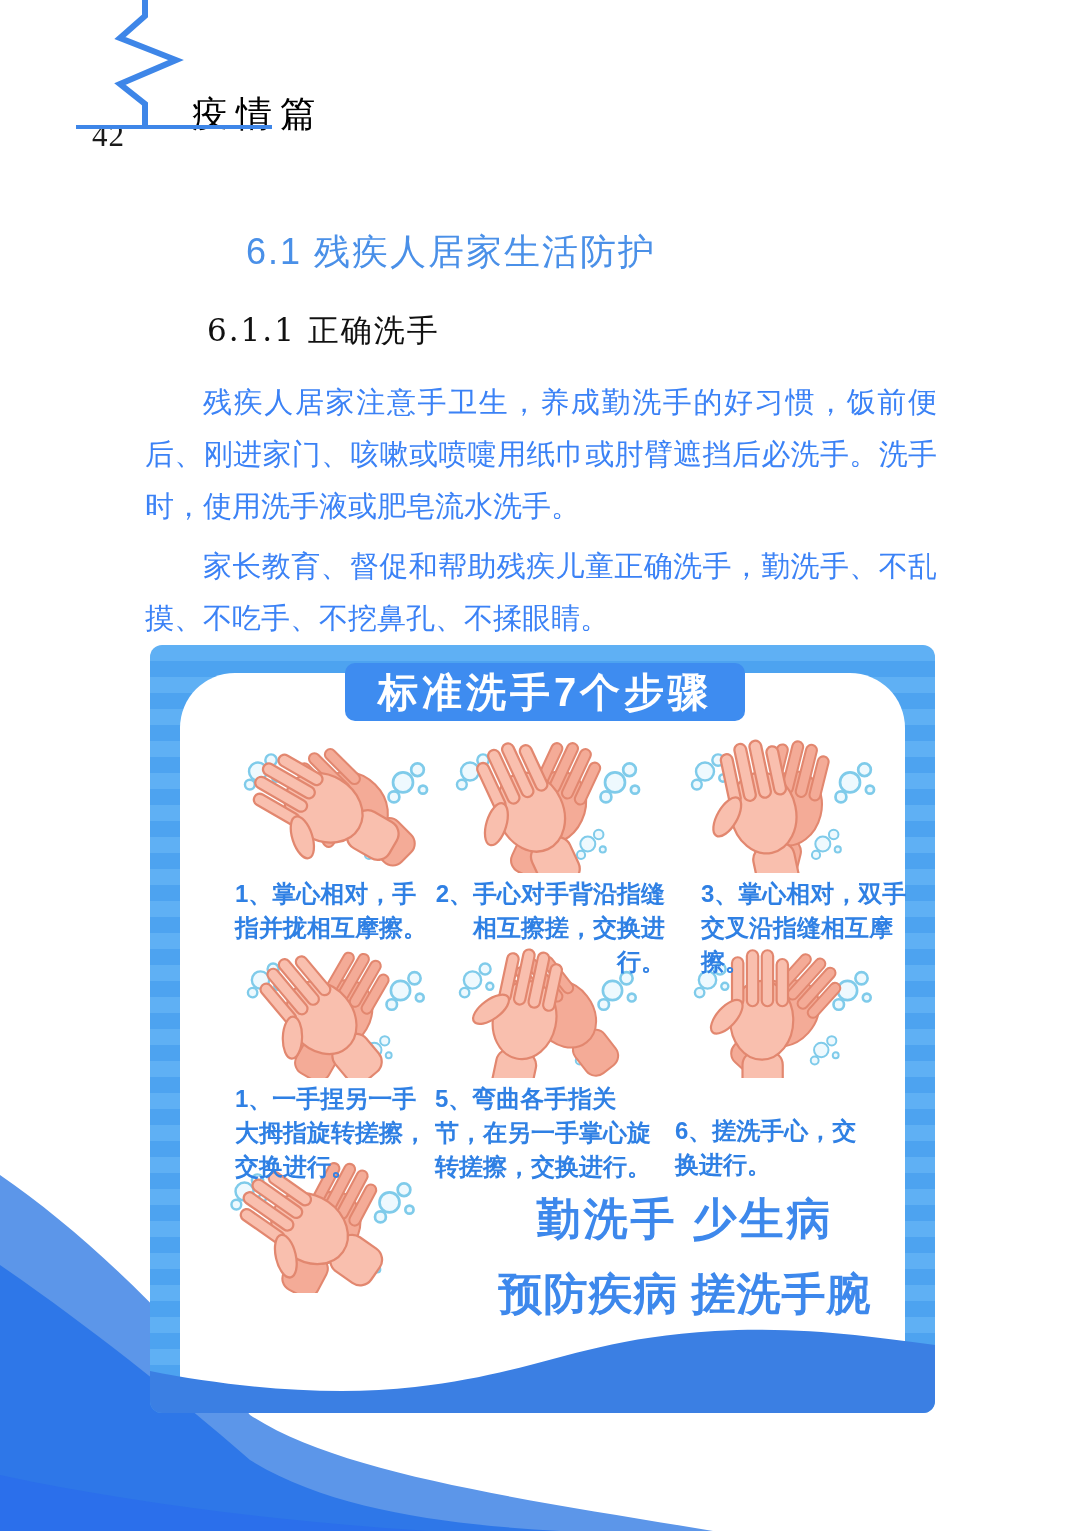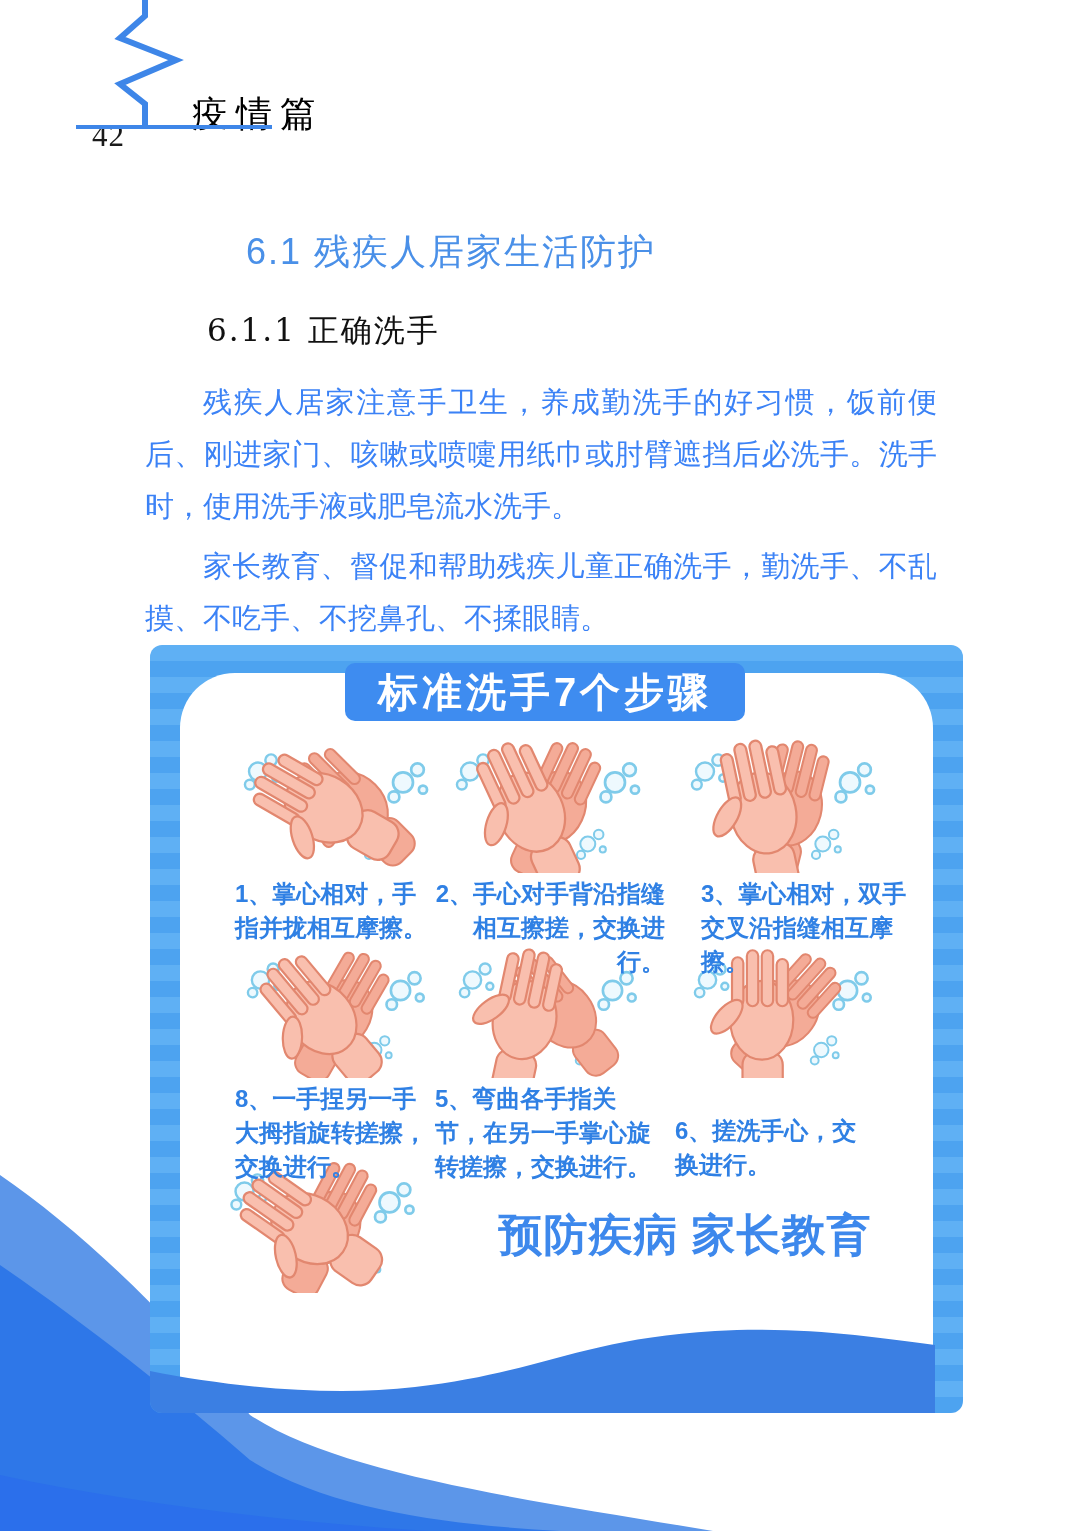--- a/index.html
+++ b/index.html
@@ -20,21 +20,21 @@
   .subsection-title{left:207px;top:310px;font-size:31px;color:#111;
                     font-family:"DejaVu Serif", serif;letter-spacing:2px;}
   .body-para{left:145px;width:792px;font-size:29px;line-height:52px;color:#3b82f6;
              text-indent:2em;text-align:justify;margin:0;}
   .para-1{top:376px;}
   .para-2{top:540px;}
 
   
   .poster{left:150px;top:645px;width:785px;height:768px;border-radius:12px;overflow:hidden;
           background:repeating-linear-gradient(180deg,#5fb0f4 0 16px,#4da3f0 16px 32px);
-          z-index:2;padding-left:28px;}
+          z-index:2;}
   .poster-inner{position:absolute;left:30px;top:28px;right:30px;bottom:0;
                 background:#ffffff;border-radius:55px 55px 0 0;}
   .poster-banner{position:absolute;left:195px;top:18px;width:400px;height:58px;
                  background:#3e8cf0;border-radius:10px;display:flex;align-items:center;
                  justify-content:center;z-index:5;}
   .poster-banner span{color:#ffffff;font-size:40px;font-weight:bold;letter-spacing:4px;
                       font-family:"Liberation Sans", sans-serif;}
   .step-art{position:absolute;z-index:3;}
   .step-art svg{width:100%;height:100%;}
   .step-cap{position:absolute;z-index:4;margin:0;color:#2f80e4;font-weight:bold;
@@ -184,40 +184,41 @@
           <use href="#bubbleCluster" transform="translate(190,60)"></use>
           <use href="#bubbleCluster" transform="translate(160,128) scale(0.75)"></use>
         </g>
         <g fill="#f4ab97" stroke="#e2876f" stroke-width="2.5">
           <use href="#handShape" transform="translate(128,78) rotate(42) scale(0.92)"></use>
         </g>
         <g fill="#f9bfae" stroke="#e2876f" stroke-width="2.5">
           <use href="#handShape" transform="translate(92,82) rotate(0)"></use>
         </g>
       </svg></div>
-  <p class="step-cap cap-4">8、一手捏另一手大拇指旋转搓擦，交换进行。</p>
+  <p class="step-cap cap-4">1、一手捏另一手大拇指旋转搓擦，交换进行。</p>
   <p class="step-cap cap-5">5、弯曲各手指关节，在另一手掌心旋转搓擦，交换进行。</p>
   <p class="step-cap cap-6">6、搓洗手心，交换进行。</p>
 
   <div class="step-art art-7"><svg viewBox="0 0 220 160" preserveAspectRatio="xMidYMid meet">
         <g fill="#eef9fe" stroke="#7fcbea" stroke-width="3">
           <use href="#bubbleCluster" transform="translate(30,48) scale(0.9)"></use>
           <use href="#bubbleCluster" transform="translate(190,60)"></use>
           <use href="#bubbleCluster" transform="translate(160,128) scale(0.75)"></use>
         </g>
         <g fill="#f4ab97" stroke="#e2876f" stroke-width="2.5">
           <use href="#handShape" transform="translate(128,78) rotate(28) scale(0.92)"></use>
         </g>
         <g fill="#f9bfae" stroke="#e2876f" stroke-width="2.5">
           <use href="#handShape" transform="translate(92,82) rotate(-55)"></use>
         </g>
       </svg></div>
 
   <div class="slogan">
-    <div class="slogan-line2">预防疾病 家长教育</div>
+    <div class="slogan-line1">勤洗手 少生病</div>
+    <div class="slogan-line2">预防疾病 搓洗手腕</div>
   </div>
 
   <svg class="poster-wave" viewBox="0 0 785 88" preserveAspectRatio="none">
     <path d="M0,46 C80,62 180,72 265,62 C390,48 430,14 565,6 C650,1 725,12 785,20 L785,88 L0,88 Z" fill="#3b7fe3"></path>
   </svg>
 </section>
 
 <svg class="abs bottom-waves" viewBox="0 0 1080 371" preserveAspectRatio="none">
   <path d="M0,15 C80,70 165,150 250,255 C340,315 530,340 713,371 L0,371 Z" fill="#5c96e9"></path>
   <path d="M0,105 C80,160 170,230 250,300 C330,350 450,365 560,371 L0,371 Z" fill="#2e77e8"></path>

